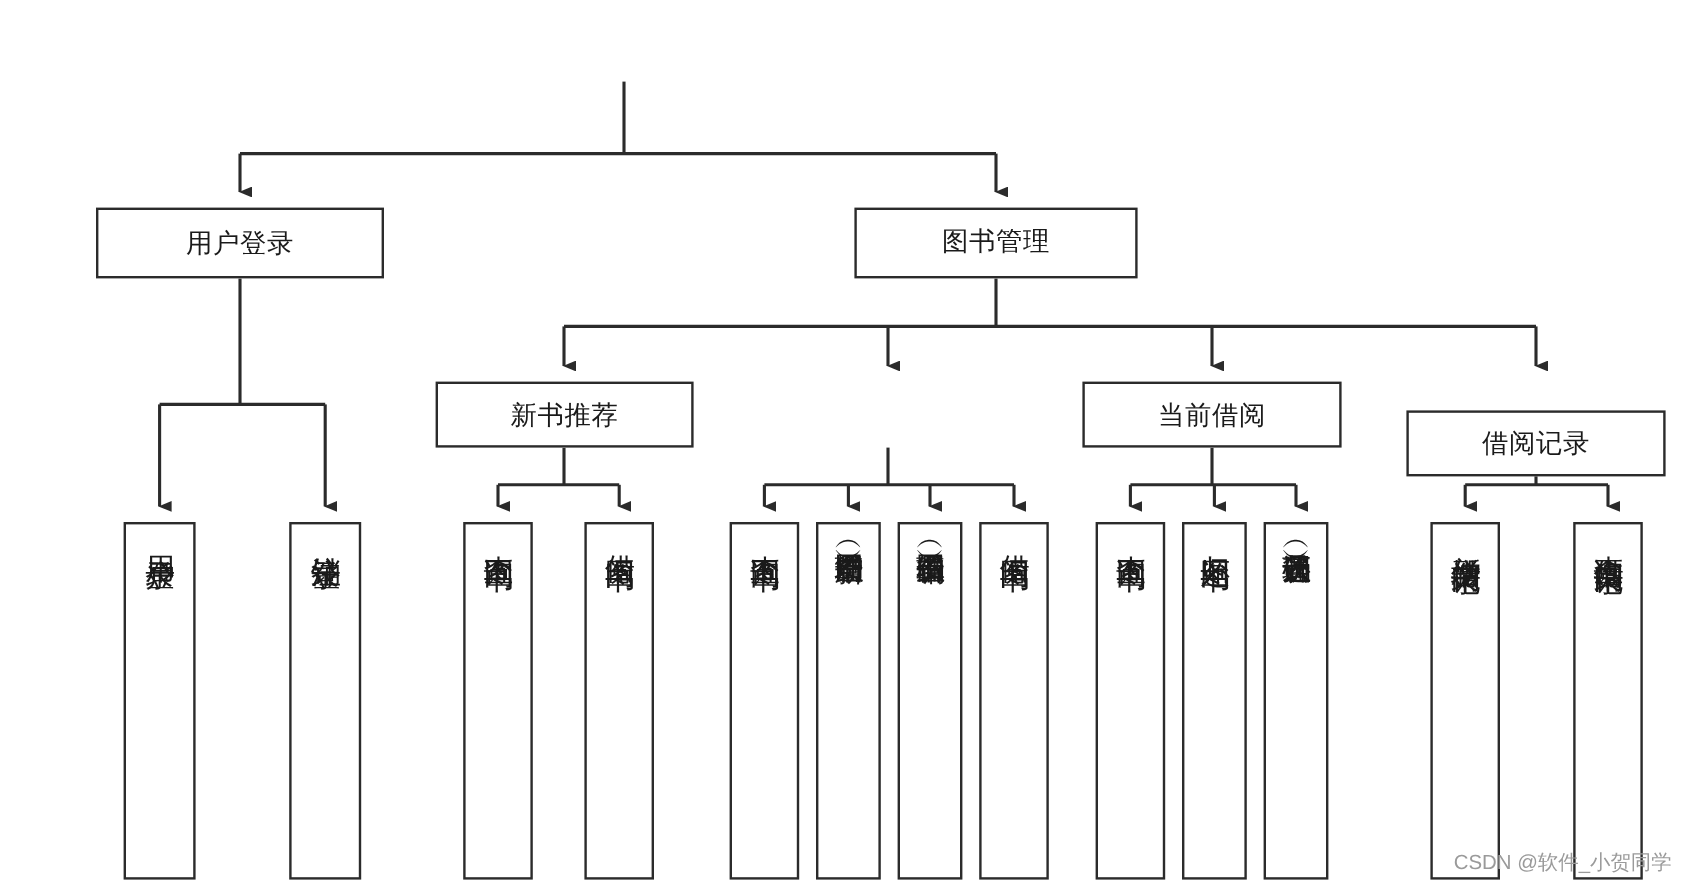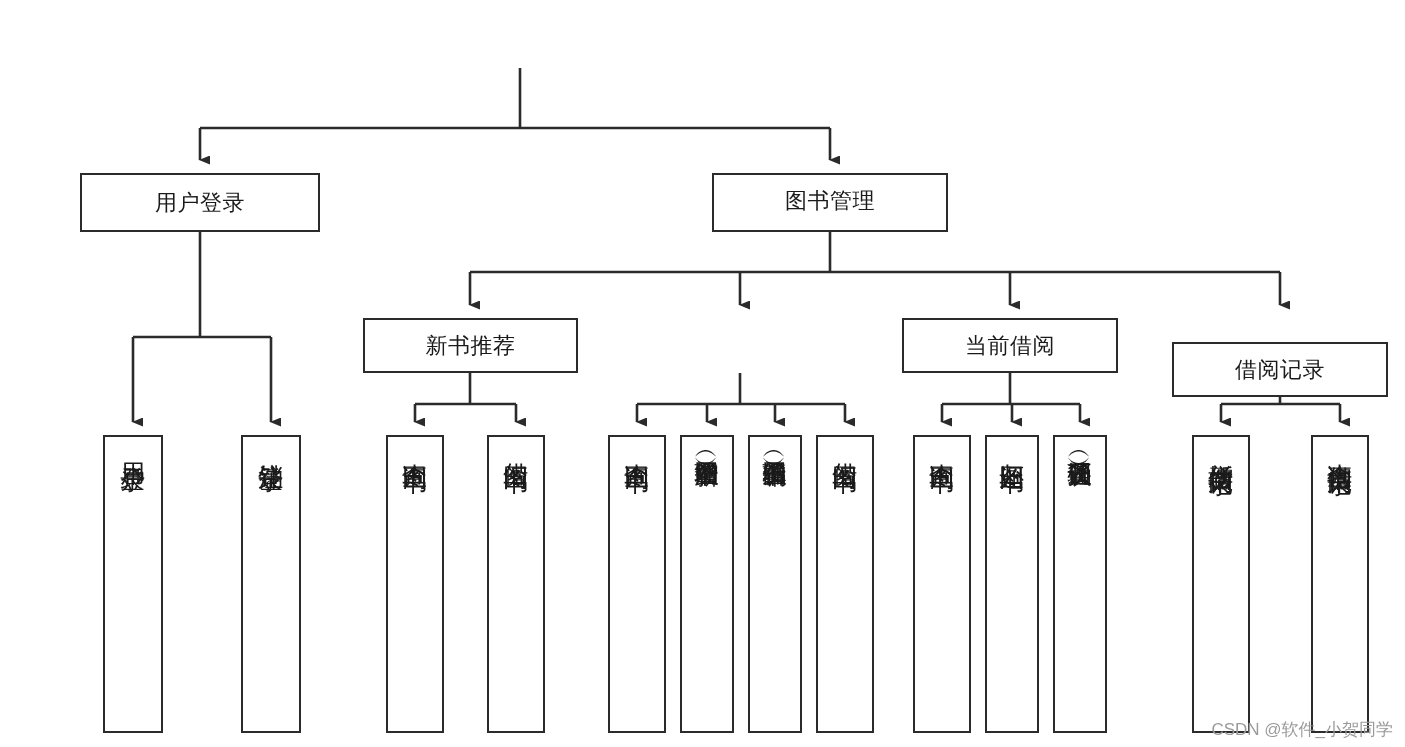--- a/index.html
+++ b/index.html
@@ -67,21 +67,21 @@
     letter-spacing: 2px;
     white-space: nowrap;
   }
   .node.level-leaf.tall-text .node-label {
     font-size: 24px;
     letter-spacing: 0px;
   }
   #watermark {
     position: absolute;
     right: 12px;
-    bottom: 6px;
+    bottom: 17px;
     font-size: 17px;
     color: #9a9a9a;
     z-index: 5;
     white-space: nowrap;
     user-select: none;
     text-align: center;
   }
 </style>
 </head>
 <body>

